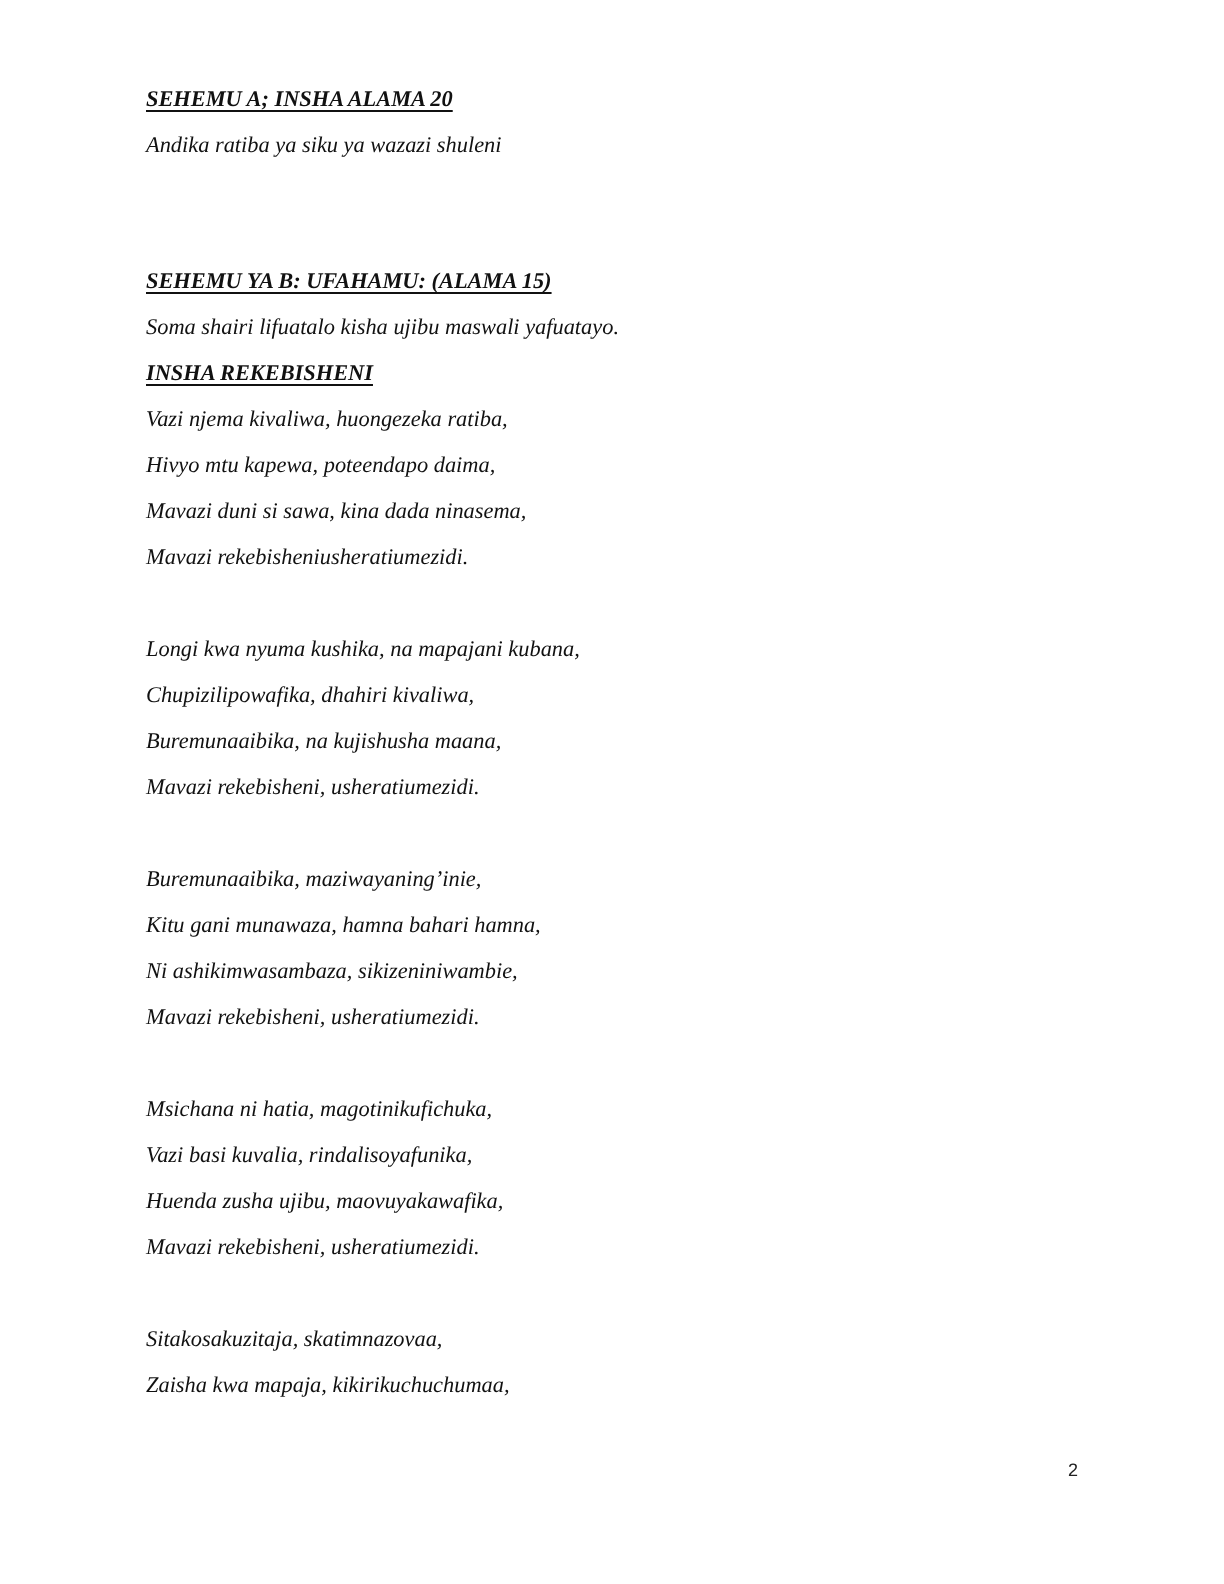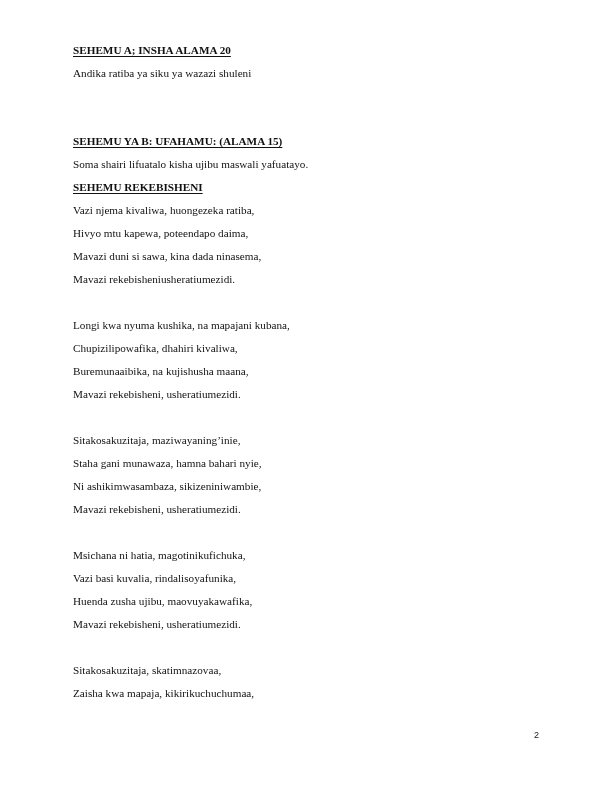--- a/index.html
+++ b/index.html
@@ -1,49 +1,49 @@
 <!DOCTYPE html>
 <html><head>
 <meta charset="utf-8">
 <style>
   html, body { margin:0; padding:0; background:#ffffff; }
   body { width:612px; height:792px; position:relative; overflow:hidden;
          font-family:"Liberation Serif", serif; color:#111; }
-  .line { position:absolute; left:73px; font-size:11.2px; line-height:14px; white-space:nowrap; }
+  .line { position:absolute; left:73px; font-size:11.2px; line-height:14px; white-space:nowrap;font-style:italic; }
   .heading { font-weight:bold; text-decoration:underline; text-decoration-thickness:1px; text-underline-offset:2px; }
   .pagenum { position:absolute; left:534px; top:730px; font-family:"Liberation Sans", sans-serif; font-size:9px; color:#222; }
 </style>
 </head>
 <body>
 
 <div>
   <div class="line heading" style="top:43px">SEHEMU A; INSHA ALAMA 20</div>
   <div class="line" style="top:66px">Andika ratiba ya siku ya wazazi shuleni</div>
 
   <div class="line heading" style="top:134px">SEHEMU YA B: UFAHAMU: (ALAMA 15)</div>
   <div class="line" style="top:157px">Soma shairi lifuatalo kisha ujibu maswali yafuatayo.</div>
-  <div class="line heading" style="top:180px">SEHEMU REKEBISHENI</div>
+  <div class="line heading" style="top:180px">INSHA REKEBISHENI</div>
 
   <div>
     <div class="line" style="top:203px">Vazi njema kivaliwa, huongezeka ratiba,</div>
     <div class="line" style="top:226px">Hivyo mtu kapewa, poteendapo daima,</div>
     <div class="line" style="top:249px">Mavazi duni si sawa, kina dada ninasema,</div>
     <div class="line" style="top:272px">Mavazi rekebisheniusheratiumezidi.</div>
   </div>
 
   <div>
     <div class="line" style="top:318px">Longi kwa nyuma kushika, na mapajani kubana,</div>
     <div class="line" style="top:341px">Chupizilipowafika, dhahiri kivaliwa,</div>
     <div class="line" style="top:364px">Buremunaaibika, na kujishusha maana,</div>
     <div class="line" style="top:387px">Mavazi rekebisheni, usheratiumezidi.</div>
   </div>
 
   <div>
-    <div class="line" style="top:433px">Sitakosakuzitaja, maziwayaning’inie,</div>
-    <div class="line" style="top:456px">Staha gani munawaza, hamna bahari nyie,</div>
+    <div class="line" style="top:433px">Buremunaaibika, maziwayaning’inie,</div>
+    <div class="line" style="top:456px">Kitu gani munawaza, hamna bahari hamna,</div>
     <div class="line" style="top:479px">Ni ashikimwasambaza, sikizeniniwambie,</div>
     <div class="line" style="top:502px">Mavazi rekebisheni, usheratiumezidi.</div>
   </div>
 
   <div>
     <div class="line" style="top:548px">Msichana ni hatia, magotinikufichuka,</div>
     <div class="line" style="top:571px">Vazi basi kuvalia, rindalisoyafunika,</div>
     <div class="line" style="top:594px">Huenda zusha ujibu, maovuyakawafika,</div>
     <div class="line" style="top:617px">Mavazi rekebisheni, usheratiumezidi.</div>
   </div>

